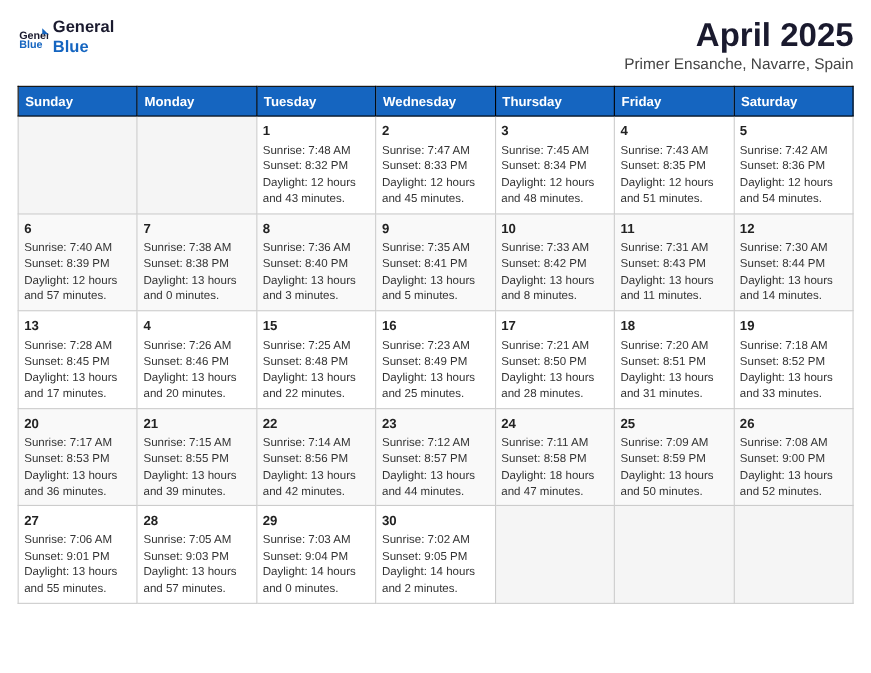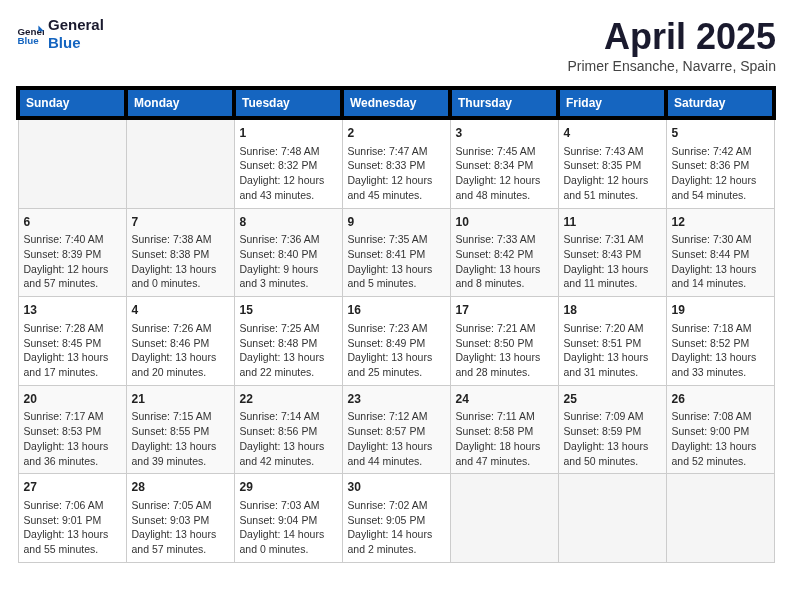--- a/index.html
+++ b/index.html
@@ -22,42 +22,42 @@
       gap: 4px;
     }
     .logo-icon {
       width: 28px;
       height: 28px;
     }
     .title-block {
       text-align: right;
     }
     .month-title {
-      font-size: 36px;
+      font-size: 30px;
       font-weight: bold;
       color: #1a1a2e;
     }
     .subtitle {
       font-size: 14px;
       color: #444;
       text-align: right;
     }
     table {
       width: 100%;
       border-collapse: collapse;
       font-size: 11px;
     }
     thead th {
       background: #1565c0;
       color: #fff;
       text-align: left;
       padding: 6px 6px;
       font-size: 12px;
       font-weight: bold;
-      border: 4px solid #000000;
+      border: 1px solid #000000;
     }
     tbody td {
       vertical-align: top;
       border: 1px solid #ccc;
       padding: 5px 5px;
       width: calc(100% / 7);
       min-height: 80px;
       color: #222;
       line-height: 1.4;
     }
@@ -159,21 +159,21 @@
         <td>
           <span class="day-num">7</span>
           <div class="day-info">Sunrise: 7:38 AM</div>
           <div class="day-info">Sunset: 8:38 PM</div>
           <div class="day-info">Daylight: 13 hours and 0 minutes.</div>
         </td>
         <td>
           <span class="day-num">8</span>
           <div class="day-info">Sunrise: 7:36 AM</div>
           <div class="day-info">Sunset: 8:40 PM</div>
-          <div class="day-info">Daylight: 9 hours and 3 minutes.</div>
+          <div class="day-info">Daylight: 13 hours and 3 minutes.</div>
         </td>
         <td>
           <span class="day-num">9</span>
           <div class="day-info">Sunrise: 7:35 AM</div>
           <div class="day-info">Sunset: 8:41 PM</div>
           <div class="day-info">Daylight: 13 hours and 5 minutes.</div>
         </td>
         <td>
           <span class="day-num">10</span>
           <div class="day-info">Sunrise: 7:33 AM</div>

